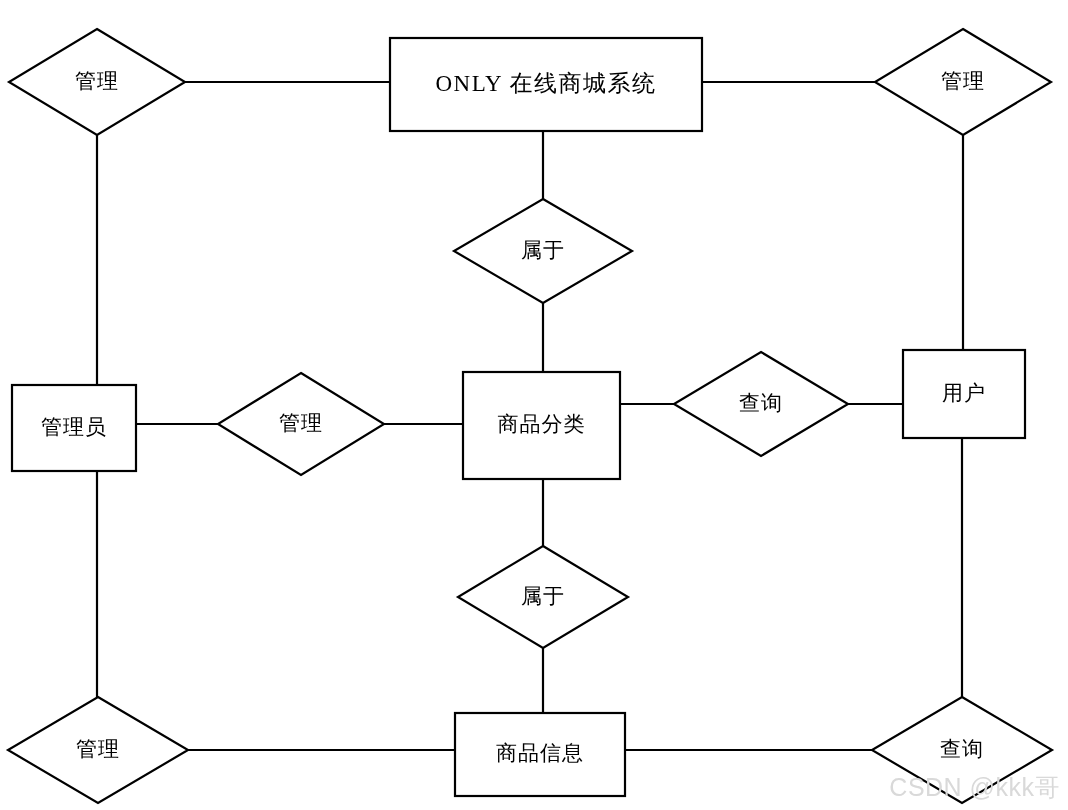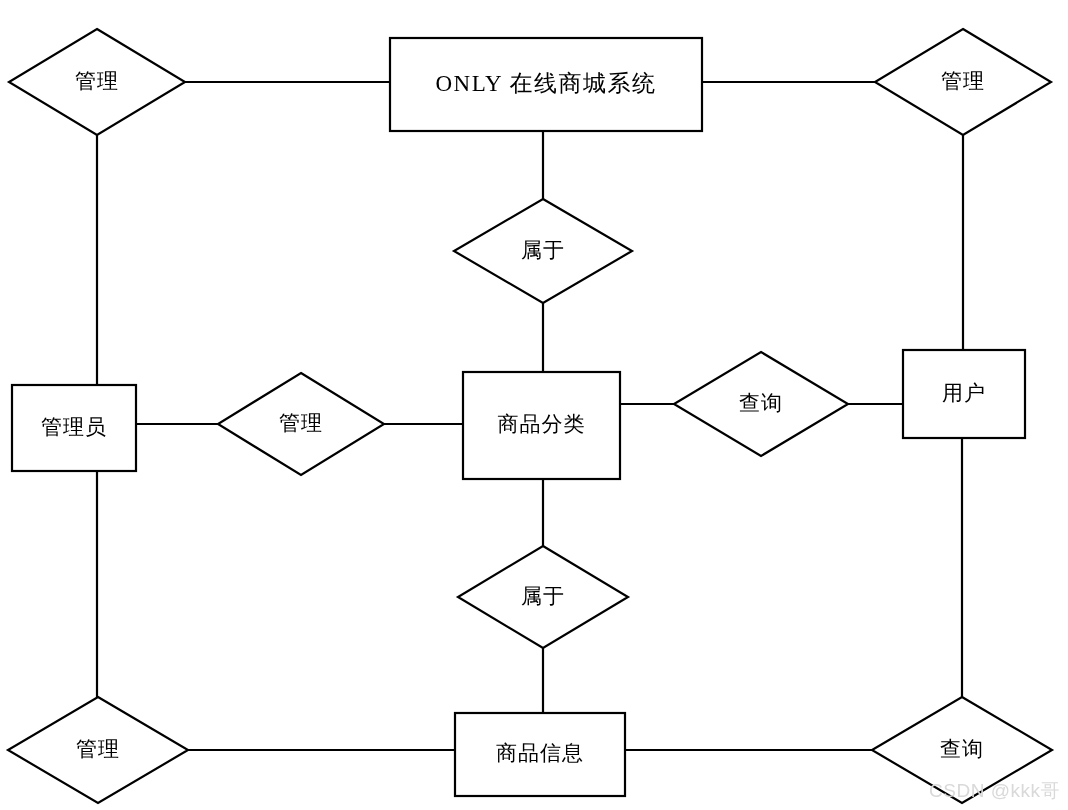--- a/index.html
+++ b/index.html
@@ -43,21 +43,21 @@
   }
   .node-label.title {
     font-size: 23px;
     letter-spacing: 1.5px;
   }
   .watermark {
     position: absolute;
     right: 8px;
     bottom: 6px;
     font-family: "Liberation Sans", "DejaVu Sans", sans-serif;
-    font-size: 19px;
+    font-size: 25px;
     color: #d9d9d9;
     letter-spacing: 0.5px;
     user-select: none;
     pointer-events: none;
   }
 </style>
 </head>
 <body>
 
 <div id="canvas-wrap">

